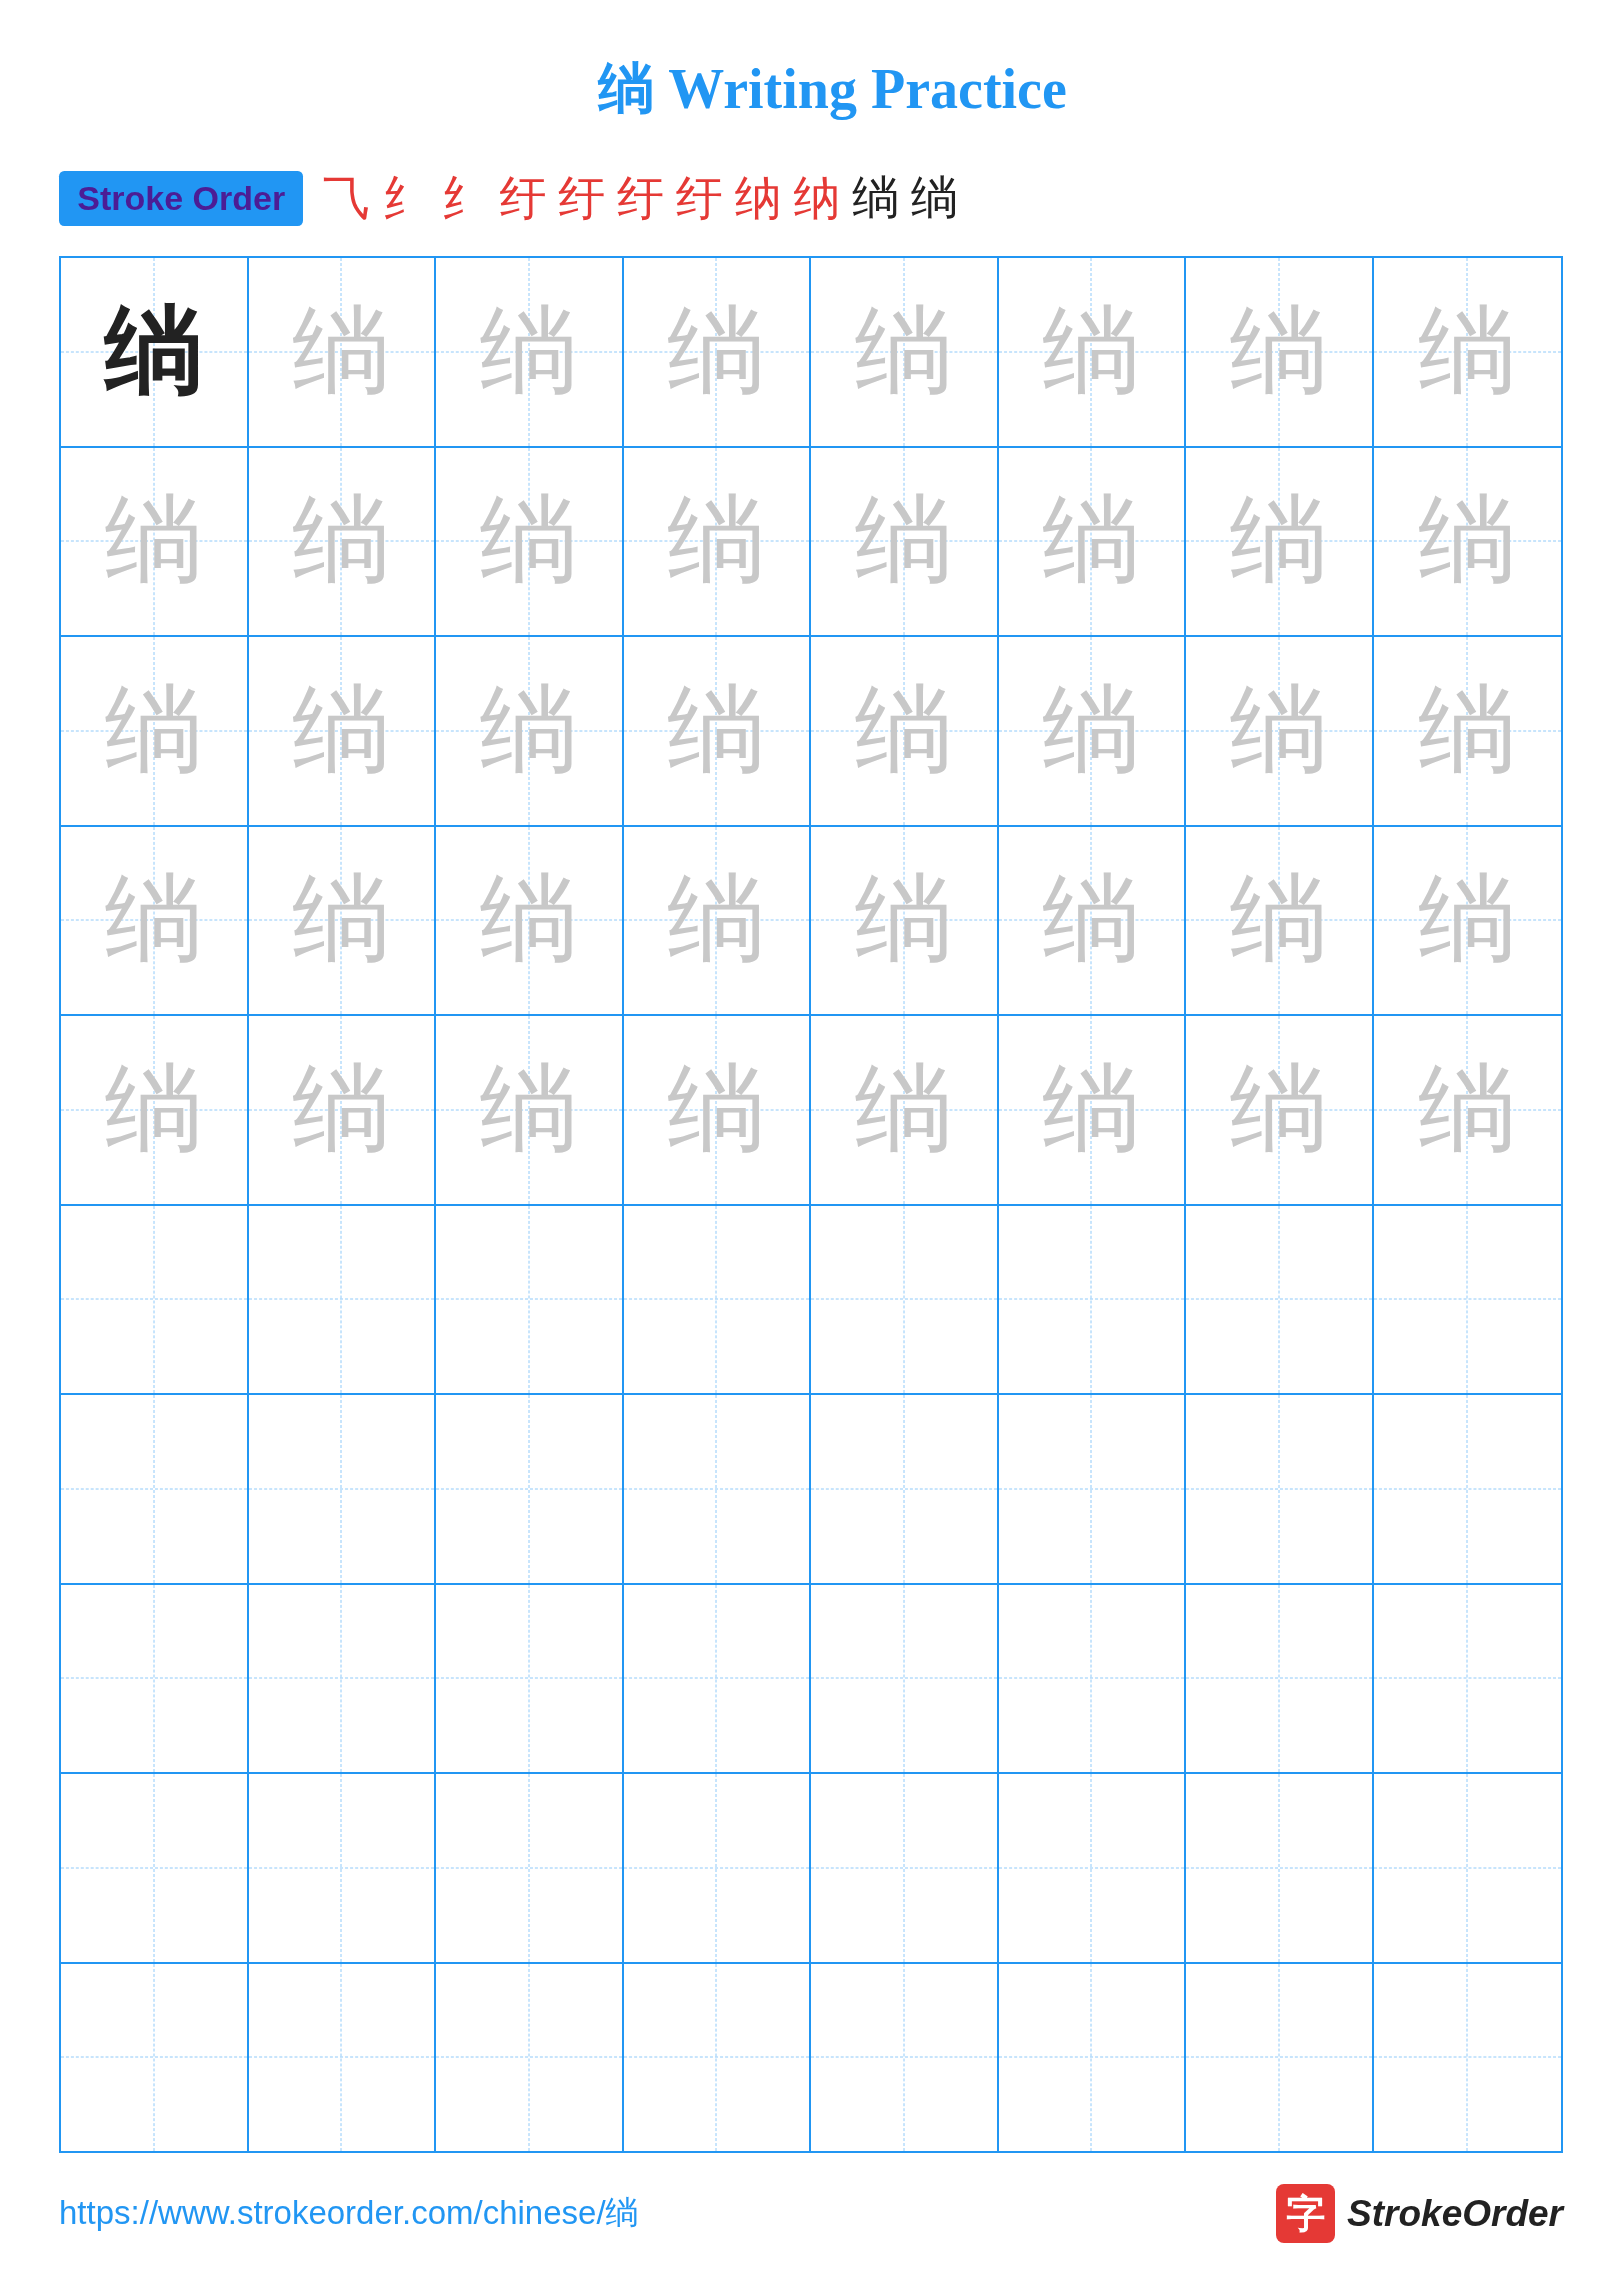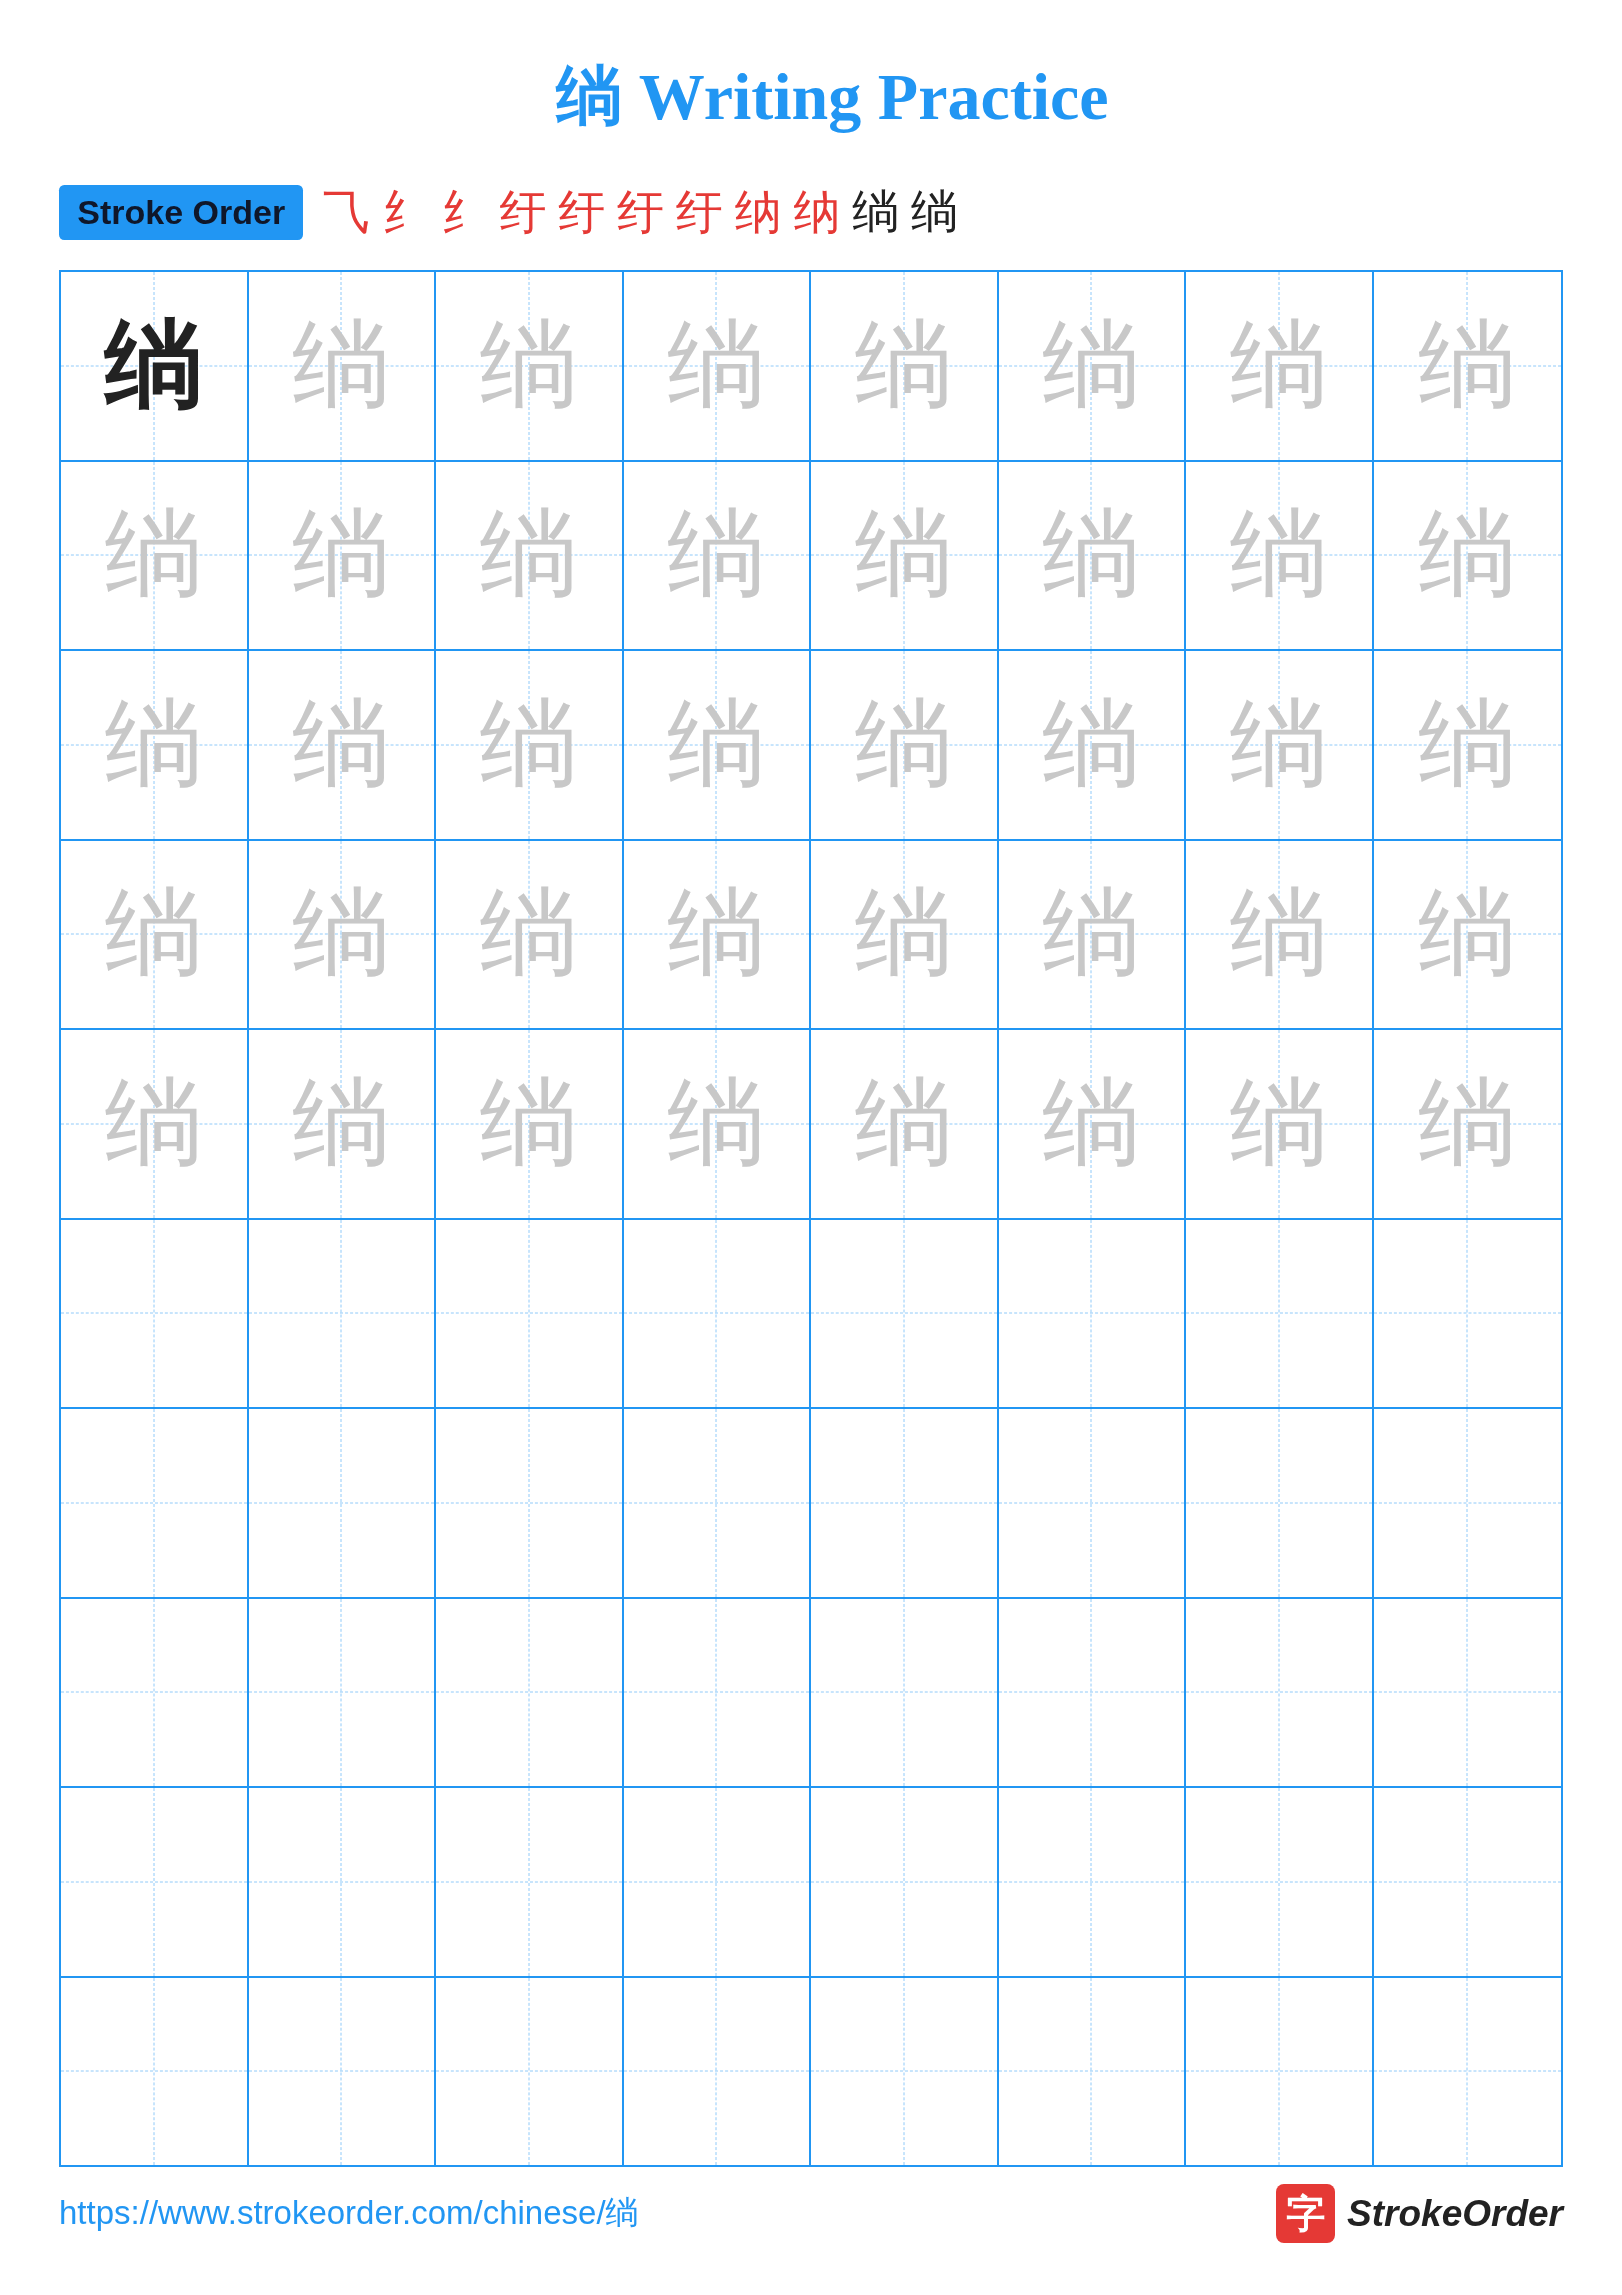--- a/index.html
+++ b/index.html
@@ -10,21 +10,21 @@
       background: #ffffff;
       font-family: serif;
       position: relative;
       overflow: hidden;
     }
 
     .page-title {
       text-align: center;
       padding-top: 52px;
       padding-bottom: 39px;
-      font-size: 66px;
+      font-size: 56px;
       font-weight: bold;
       padding-left: 43px;
     }
 
     .title-char {
       color: #2196F3;
     }
 
     .title-text {
       color: #2196F3;
@@ -34,21 +34,21 @@
     .stroke-order-row {
       display: flex;
       align-items: center;
       padding: 0 59px;
       margin-bottom: 26px;
       gap: 19.6px;
     }
 
     .stroke-order-badge {
       background: #2196F3;
-      color: #0f172a;
+      color: #4c1d95;
       font-size: 34px;
       font-weight: bold;
       padding: 7.9px 18.3px;
       border-radius: 5.2px;
       white-space: nowrap;
       font-family: sans-serif;
     }
 
     .stroke-chars {
       display: flex;

